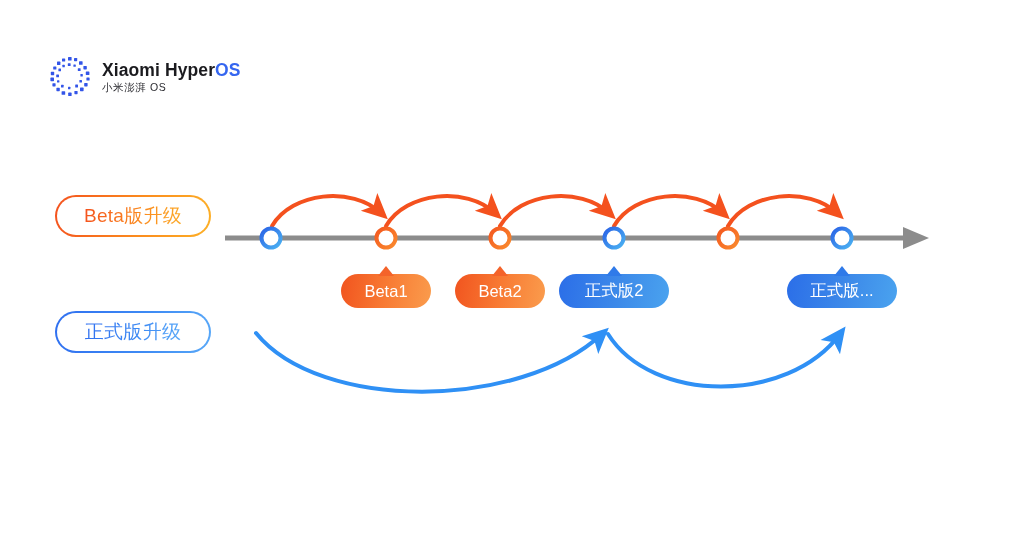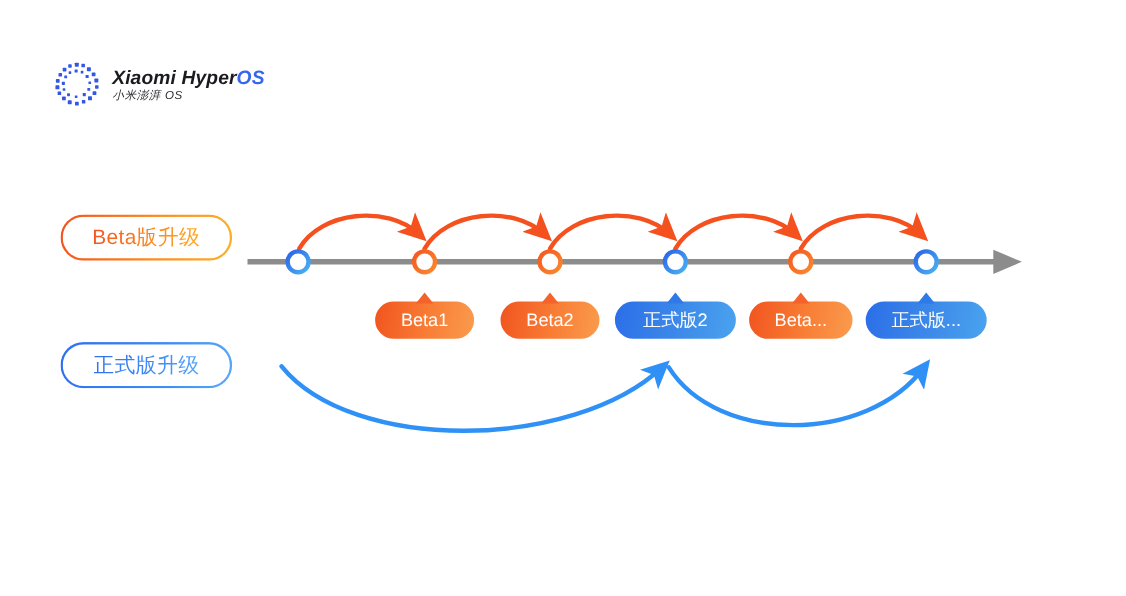--- a/index.html
+++ b/index.html
@@ -6,21 +6,21 @@
   body{
     width:1024px;height:542px;background:#ffffff;
     font-family:"Liberation Sans","DejaVu Sans",sans-serif;
     overflow:hidden;position:relative;
   }
   .stage{position:absolute;inset:0;}
 
   
   .logo{position:absolute;left:48px;top:55px;display:flex;align-items:center;gap:10px;}
   .logo-mark{width:44px;height:44px;flex:0 0 44px;}
-  .logo-text{display:flex;flex-direction:column;justify-content:center;gap:3px;font-style:italic;}
+  .logo-text{display:flex;flex-direction:column;justify-content:center;gap:3px;}
   .logo-title{font-size:17.5px;font-weight:bold;color:#1b1b1f;letter-spacing:.1px;line-height:1;white-space:nowrap;}
   .logo-title .os{color:#3566f0;}
   .logo-sub{font-size:10.5px;color:#2b2b30;letter-spacing:.6px;line-height:1;white-space:nowrap;}
 
   
   .legend{position:absolute;display:flex;align-items:center;justify-content:center;
           width:156px;height:42px;border-radius:21px;box-sizing:border-box;
           background:#ffffff;}
   .legend span{font-size:19px;font-weight:normal;letter-spacing:.3px;
                -webkit-background-clip:text;background-clip:text;color:transparent;}
@@ -156,23 +156,19 @@
     <span>Beta1</span>
   </div>
   <div class="bubble b-orange" style="left:455px;top:274px;width:90px;">
     <span class="tip"></span>
     <span>Beta2</span>
   </div>
   <div class="bubble b-blue" style="left:559px;top:274px;width:110px;">
     <span class="tip"></span>
     <span>正式版2</span>
   </div>
-  <div class="bubble b-orange" style="left:681px;top:274px;width:94px;">
-    <span class="tip"></span>
-    <span>Beta...</span>
-  </div>
   <div class="bubble b-blue" style="left:787px;top:274px;width:110px;">
     <span class="tip"></span>
     <span>正式版...</span>
   </div>
 
 
 </div>
 
 </body></html>

